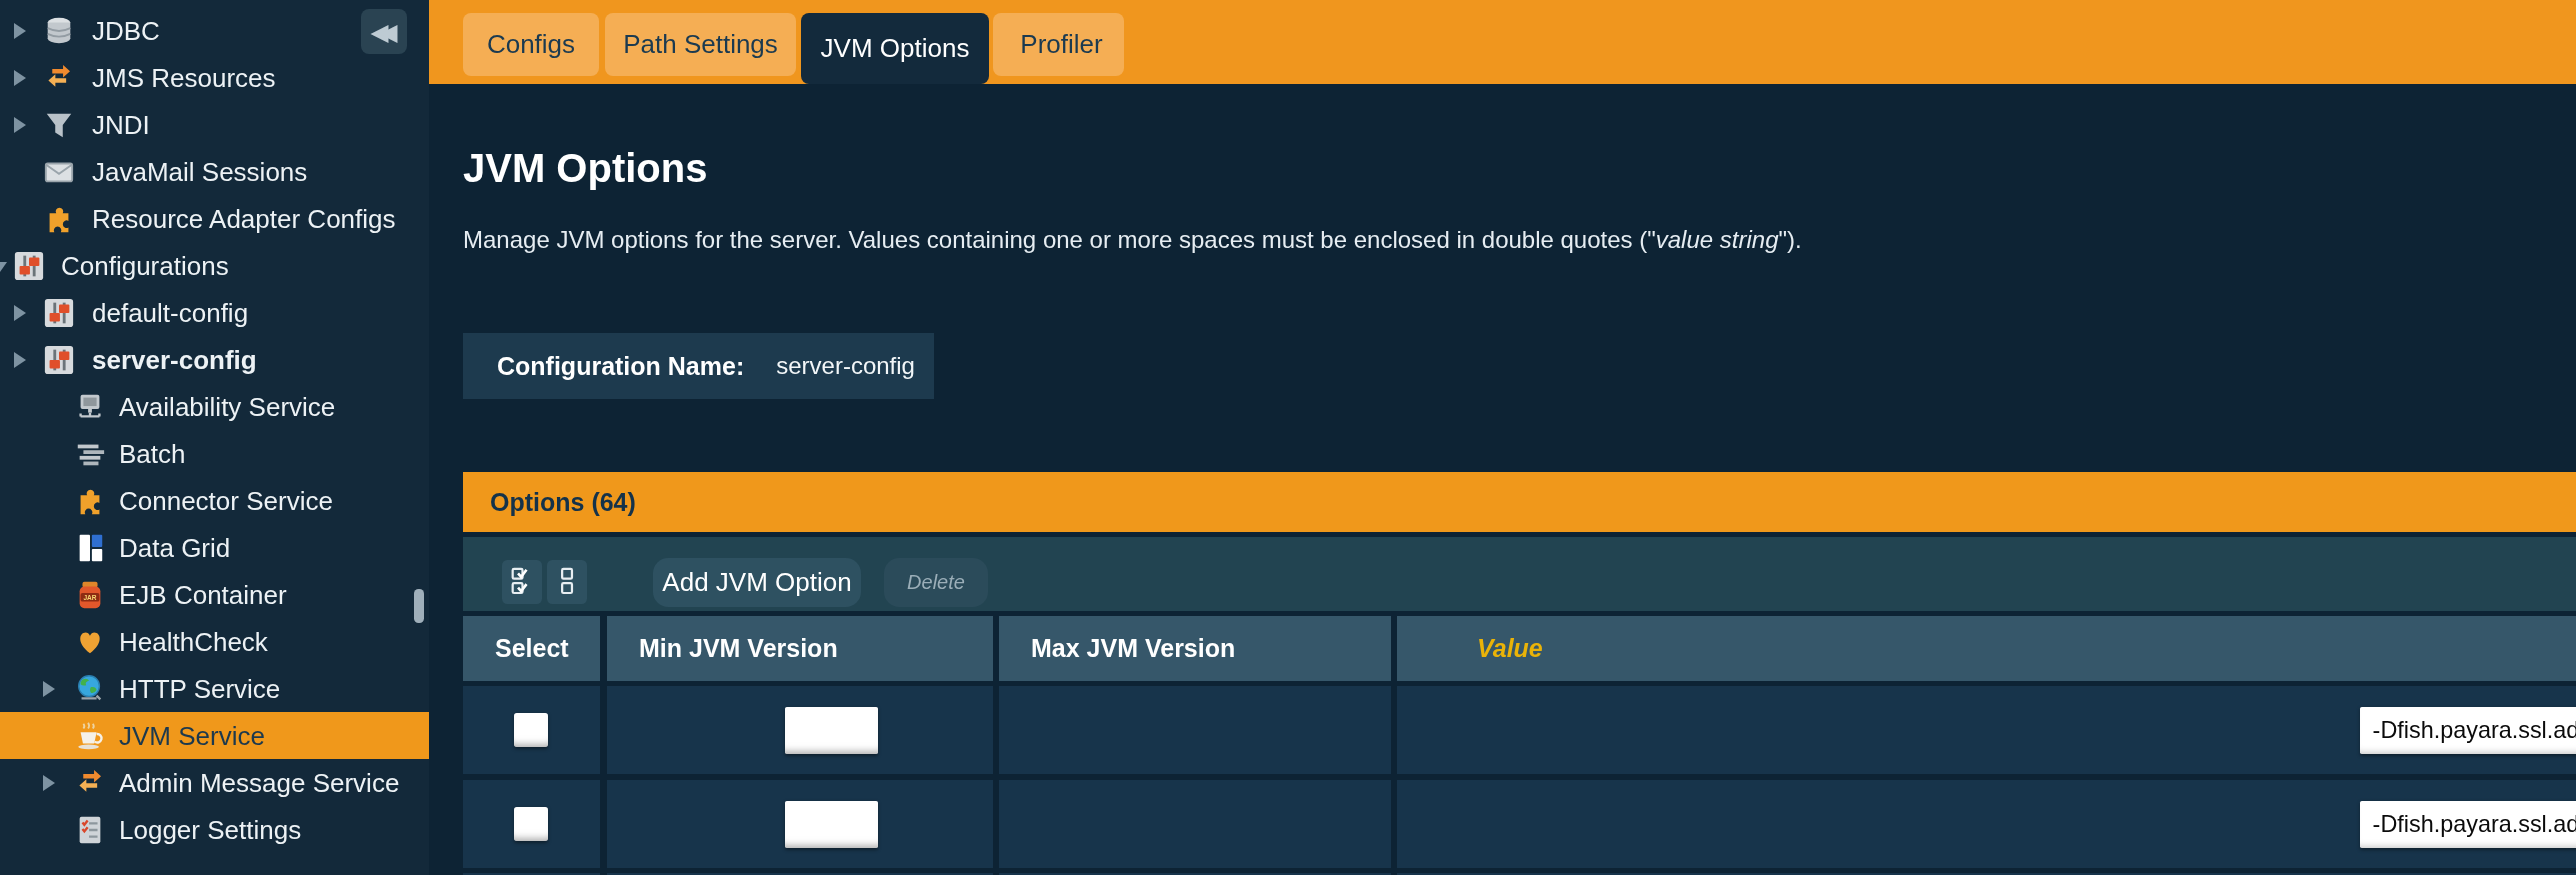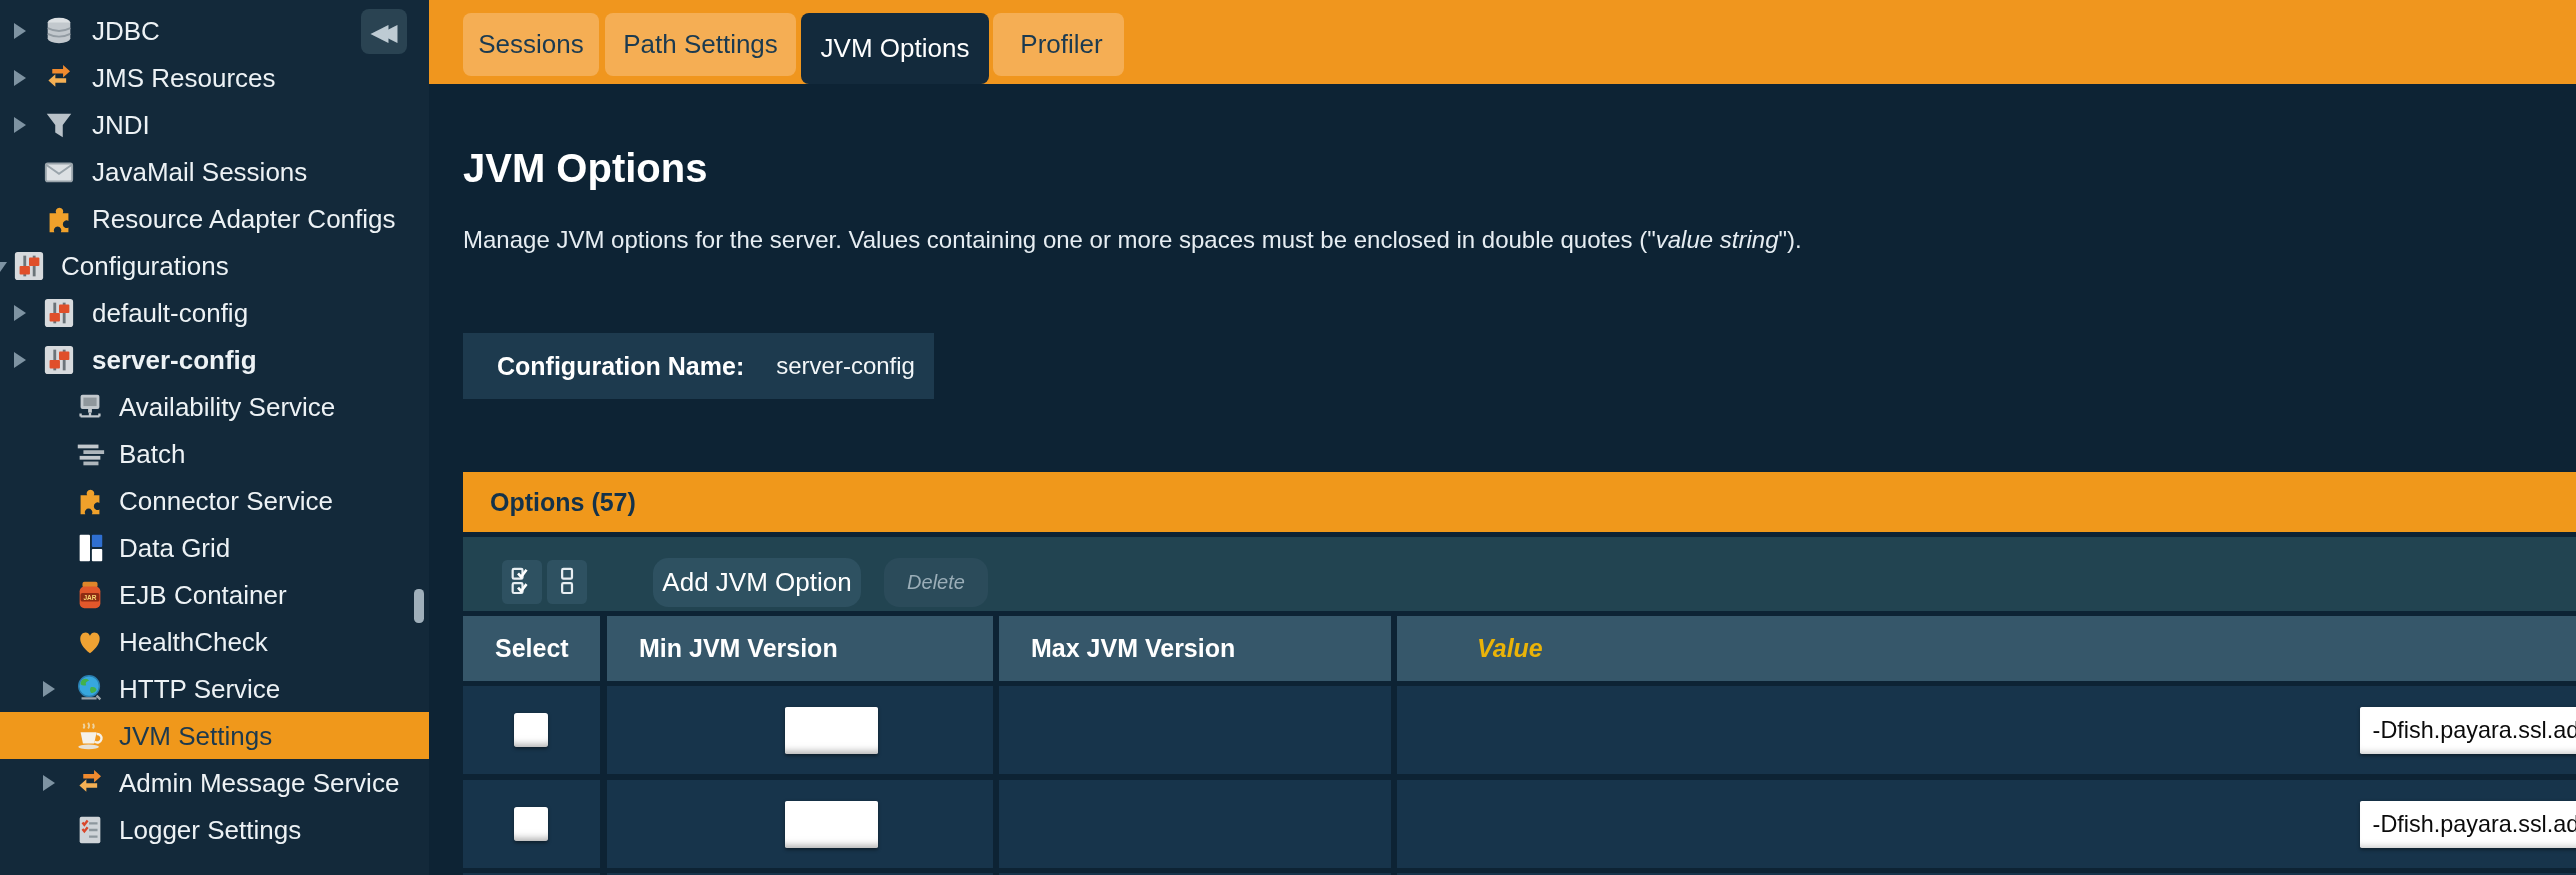--- a/index.html
+++ b/index.html
@@ -254,21 +254,21 @@
         <span class="icon">
           <svg viewBox="0 0 34 34">
               <path d="M10 4 q2 2.5 0 5" stroke="#EDD3A2" stroke-width="2" fill="none"></path>
               <path d="M15 3 q2 3 0 6" stroke="#EDD3A2" stroke-width="2" fill="none"></path>
               <path d="M20 4 q2 2.5 0 5" stroke="#EDD3A2" stroke-width="2" fill="none"></path>
               <path d="M7 13 L9.5 25 H21.5 L24 13 Z" fill="#F5F1E8"></path>
               <path d="M24 15 a4.5 4.5 0 1 1 -2 8" stroke="#F5F1E8" stroke-width="2.5" fill="none"></path>
               <ellipse cx="15.5" cy="28.5" rx="11" ry="2.5" fill="#E8E2D6"></ellipse>
             </svg>
         </span>
-        <span class="label">JVM Settings</span>
+        <span class="label">JVM Service</span>
       </div>
       <div class="side-item lvl-b">
         <span class="tri"></span>
         <span class="icon">
           <svg viewBox="0 0 34 34">
               <path d="M8 11 h14 v-5 l9 8 -9 8 v-5 h-14 z" fill="#F08A2E" transform="scale(0.82) translate(4,-2)"></path>
               <path d="M26 21 h-14 v-5 l-9 8 9 8 v-5 h14 z" fill="#F5B054" transform="scale(0.82) translate(4,0)"></path>
             </svg>
         </span>
         <span class="label">Admin Message Service</span>
@@ -283,38 +283,38 @@
             </svg>
         </span>
         <span class="label">Logger Settings</span>
       </div>
     </div>
     <div id="collapse-btn">◀◀</div>
     <div id="side-scroll-thumb"></div>
   </div>
 
   <div id="tabbar">
-    <div class="tab" id="tab-general">Sessions</div>
+    <div class="tab" id="tab-general">Configs</div>
     <div class="tab" id="tab-path">Path Settings</div>
     <div class="tab active" id="tab-jvm">JVM Options</div>
     <div class="tab" id="tab-profiler">Profiler</div>
   </div>
 
   <div id="page-title">JVM Options</div>
   <div id="page-desc">
     <span>Manage JVM options for the server. Values containing one or more spaces must be enclosed in double quotes ("</span><span class="it">value string</span><span>").</span>
   </div>
 
   <div id="config-box">
     <span id="config-label">Configuration Name:</span>
     <span id="config-value">server-config</span>
   </div>
 
   <div id="options-bar">
-    <span>Options (57)</span>
+    <span>Options (64)</span>
   </div>
 
   <div id="toolbar">
     <div class="icon-btn" id="btn-select-all">
       <span>
         <svg width="25" height="31" viewBox="0 0 28 34">
             <rect x="3" y="4" width="11" height="11" rx="1.5" fill="none" stroke="#E8EEF2" stroke-width="2.5"></rect>
             <path d="M9 9 l3.5 4 l6 -8" stroke="#FFFFFF" stroke-width="3" fill="none"></path>
             <rect x="3" y="20" width="11" height="11" rx="1.5" fill="none" stroke="#E8EEF2" stroke-width="2.5"></rect>
             <path d="M9 25 l3.5 4 l6 -8" stroke="#FFFFFF" stroke-width="3" fill="none"></path>

